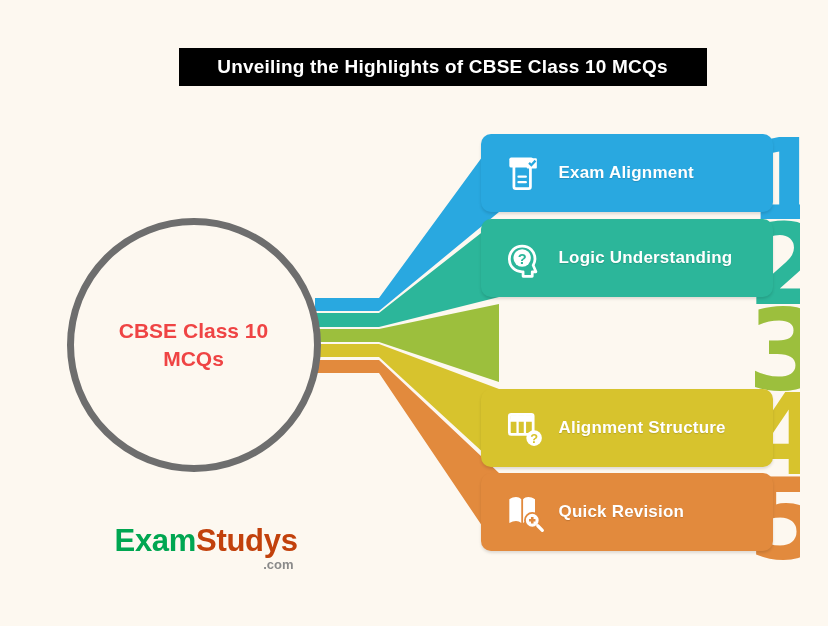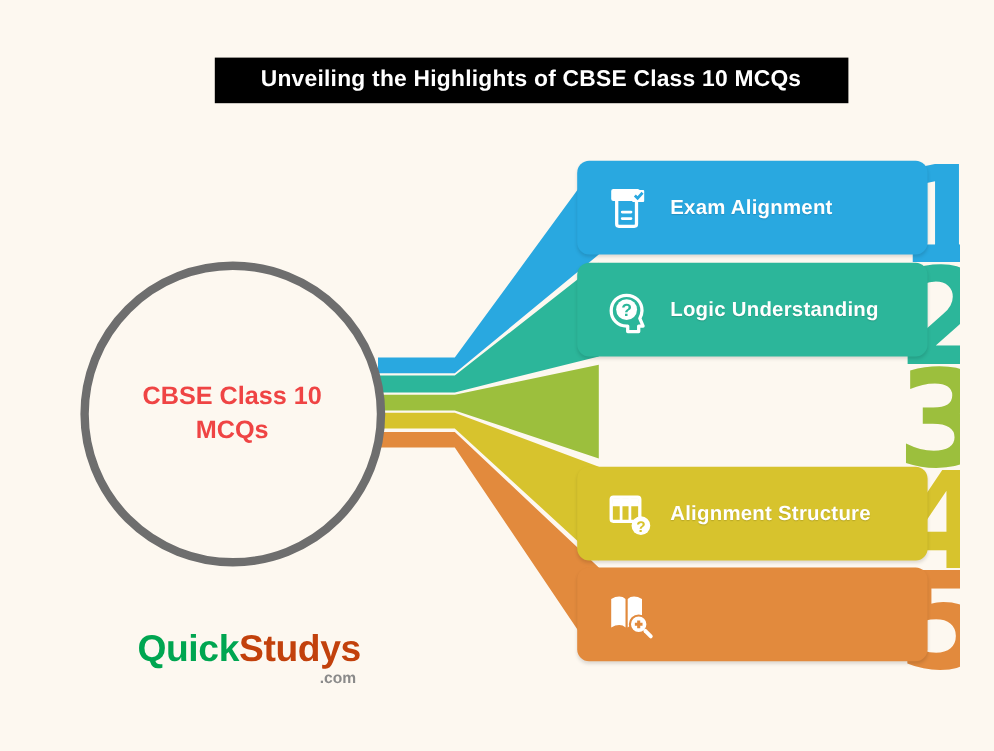--- a/index.html
+++ b/index.html
@@ -108,22 +108,23 @@
   </div>
 
   <div class="banner b5" style="background-color: rgb(226, 138, 61);">
     <svg class="icon" viewBox="0 0 48 48">
       <path d="M8 10 c5 -3 10 -3 13 0 v26 c-3 -3 -8 -3 -13 0 z" fill="#fff"></path>
       <path d="M36 10 c-5 -3 -10 -3 -13 0 v26 c3 -3 8 -3 13 0 z" fill="#fff"></path>
       <circle cx="33" cy="33" r="8" fill="#fff" stroke-width="2" stroke="#e28a3d"></circle>
       <path d="M33 29.5 v7 M29.5 33 h7" fill="none" stroke-width="2.8" stroke="#e28a3d"></path>
       <path d="M39 39 l5 5" stroke="#fff" stroke-width="3.5" stroke-linecap="round"></path>
     </svg>
+    <span class="feature-label">Quick Revision</span>
   </div>
 
   <div class="logo">
     <div class="wordmark">
-      <span style="color: rgb(0, 166, 81);">Quick</span><span style="color: #c2410c;">Studys</span>
+      <span style="color: rgb(0, 166, 81);">Exam</span><span style="color: #c2410c;">Studys</span>
     </div>
     <span class="suffix" style="color: rgb(138, 138, 138);">.com</span>
   </div>
 
 </div>
 
 </body></html>

